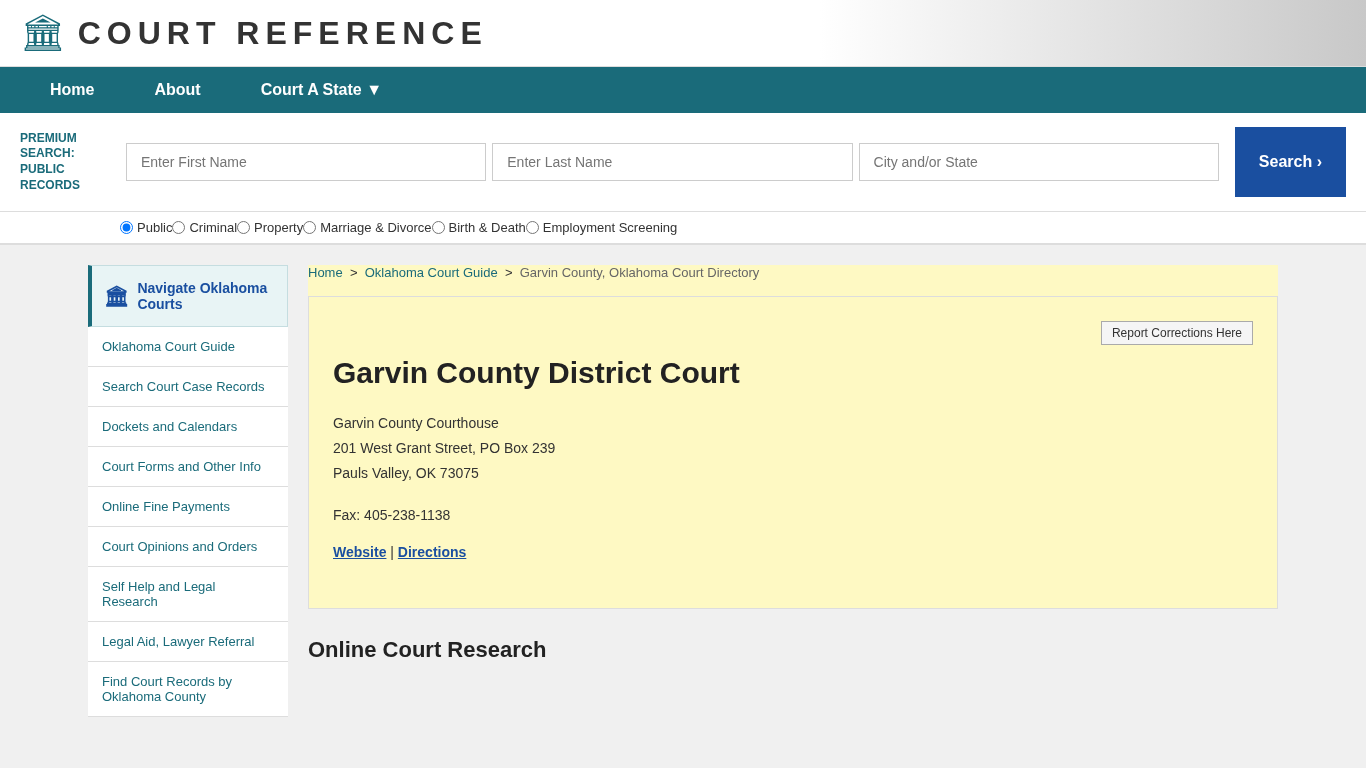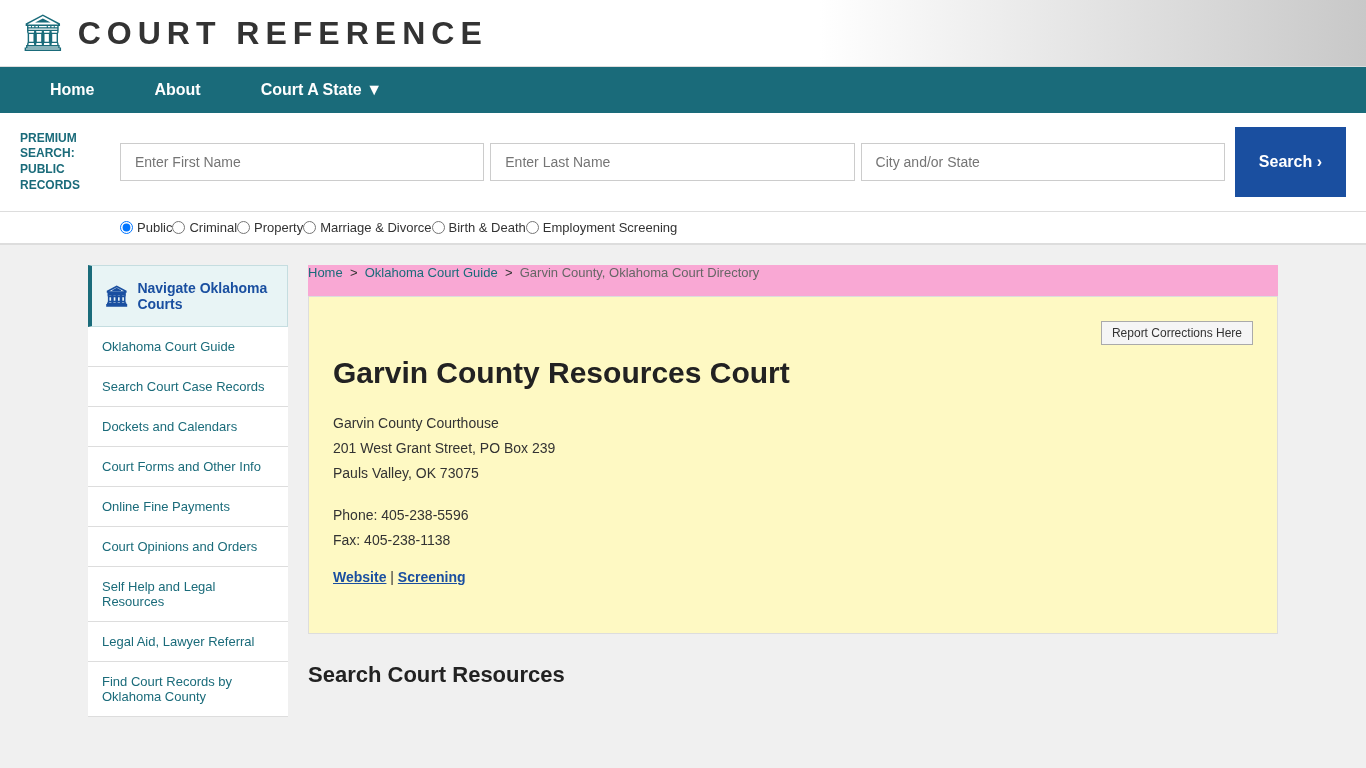--- a/index.html
+++ b/index.html
@@ -43,21 +43,21 @@
       align-items: center;
       gap: 6px;
     }
 
     
     .search-bar {
       background: white;
       padding: 14px 20px;
       display: flex;
       align-items: center;
-      gap: 10px;
+      gap: 16px;
       border-bottom: 1px solid #ddd;
     }
     .premium-label {
       color: #1a6b7a;
       font-weight: bold;
       font-size: 12px;
       line-height: 1.3;
       width: 90px;
       flex-shrink: 0;
     }
@@ -144,21 +144,21 @@
       border-bottom: 1px solid #ddd;
       background: white;
       cursor: pointer;
     }
 
     
     .breadcrumb {
       font-size: 13px;
       color: #333;
       padding: 0 0 16px 0;
-      background: #f9a8d4;
+      background: #fef9c3;
     }
     .breadcrumb a { color: #1a6b7a; text-decoration: none; }
     .breadcrumb span { color: #666; }
 
     .content-box {
       background: #fef9c3;
       border: 1px solid #ddd;
       padding: 24px;
     }
 
@@ -274,57 +274,56 @@
     <div class="sidebar-header">
       <span class="sidebar-icon">🏛</span>
       <span>Navigate Oklahoma Courts</span>
     </div>
     <a class="sidebar-item">Oklahoma Court Guide</a>
     <a class="sidebar-item">Search Court Case Records</a>
     <a class="sidebar-item">Dockets and Calendars</a>
     <a class="sidebar-item">Court Forms and Other Info</a>
     <a class="sidebar-item">Online Fine Payments</a>
     <a class="sidebar-item">Court Opinions and Orders</a>
-    <a class="sidebar-item">Self Help and Legal Resources</a>
+    <a class="sidebar-item">Self Help and Legal Research</a>
     <a class="sidebar-item">Legal Aid, Lawyer Referral</a>
     <a class="sidebar-item">Find Court Records by Oklahoma County</a>
   </div>
 
   <div class="content-wrapper" style="flex:1;">
 
     <div class="breadcrumb">
       <a href="#">Home</a>
       &nbsp;&gt;&nbsp;
       <a href="#">Oklahoma Court Guide</a>
       &nbsp;&gt;&nbsp;
       <span>Garvin County, Oklahoma Court Directory</span>
     </div>
 
     <div class="content-box">
       <button class="report-btn">Report Corrections Here</button>
       <div style="clear:both;"></div>
 
-      <h1 class="court-name">Garvin County Resources Court</h1>
+      <h1 class="court-name">Garvin County District Court</h1>
 
       <div class="address-block">
         <div>Garvin County Courthouse</div>
         <div>201 West Grant Street, PO Box 239</div>
         <div>Pauls Valley, OK 73075</div>
       </div>
 
       <div class="phone-block">
-        <div>Phone: 405-238-5596</div>
         <div>Fax: 405-238-1138</div>
       </div>
 
       <div class="links-block">
         <a>Website</a>
         <span> | </span>
-        <a>Screening</a>
+        <a>Directions</a>
       </div>
     </div>
 
     <div style="padding: 20px 24px 0 0;">
-      <h2 class="section-title">Search Court Resources</h2>
+      <h2 class="section-title">Online Court Research</h2>
     </div>
 
   </div>
 </div>
 
 </body></html>

